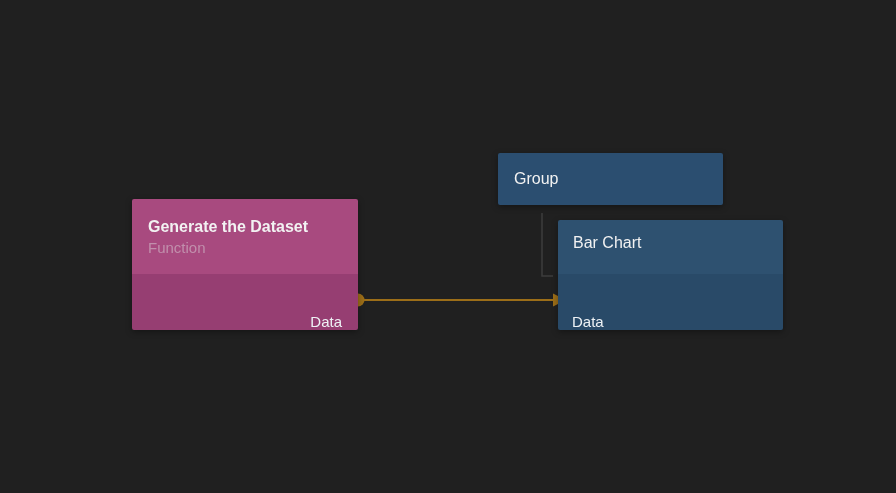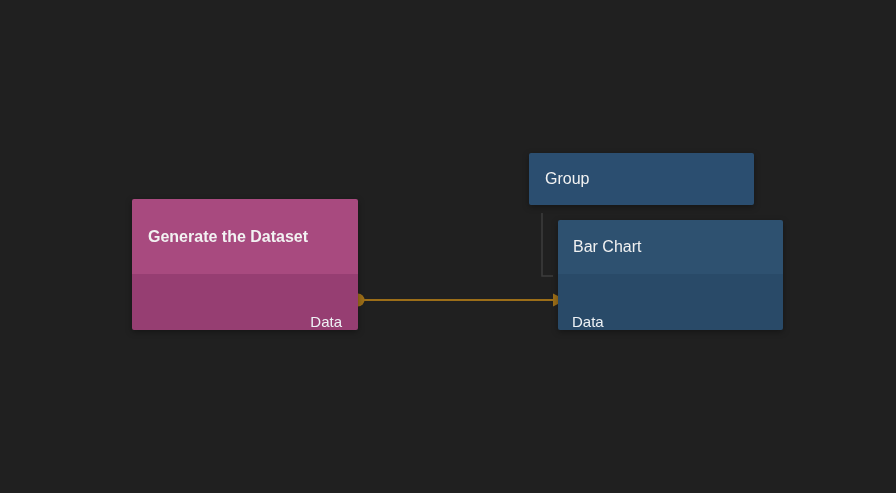--- a/index.html
+++ b/index.html
@@ -68,38 +68,38 @@
     align-items: flex-end;
     padding: 0 16px;
     box-sizing: border-box;
     color: var(--port-text, #eef2f5);
     font-size: 15px;
   }
   .port-row.output { justify-content: flex-end; }
   .port-row.input  { justify-content: flex-start; }
   
   .node-group {
-    left: 529px; top: 153px;
+    left: 498px; top: 153px;
     width: 225px; height: 52px;
     background: var(--group-fill, #2b4e70);
     display: flex; align-items: center;
     padding: 0 16px;
     box-sizing: border-box;
   }
   .node-group .node-title { font-weight: 400; }
   
   .node-barchart {
     left: 558px; top: 220px;
     width: 225px; height: 110px;
   }
   .node-barchart .hdr {
     height: 54px;
     background: var(--blue-header, #2e5170);
-    display: flex; align-items: center;
-    padding: 0 15px;
+    display: flex; align-items: flex-start;
+    padding: 12px 15px;
     box-sizing: border-box;
     border-radius: 2px 2px 0 0;
   }
   .node-barchart .hdr .node-title { font-weight: 400; }
   .node-barchart .bdy {
     height: 56px;
     background: var(--blue-body, #294a68);
     border-radius: 0 0 2px 2px;
     position: relative;
   }
@@ -117,20 +117,21 @@
     <line x1="358" y1="300" x2="554" y2="300" stroke="var(--wire, #9c6e18)" stroke-width="2"></line>
 
     <circle cx="358" cy="300" r="6.5" fill="var(--wire, #9c6e18)" style="pointer-events:auto"></circle>
 
     <polygon points="553,293.5 566,300 553,306.5" fill="var(--wire, #9c6e18)"></polygon>
   </svg>
 
   <div class="node node-generate">
     <div class="hdr">
       <div class="node-title">Generate the Dataset</div>
+      <div class="node-subtitle">Function</div>
     </div>
     <div class="bdy">
       <div class="port-row output">
         <span>Data</span>
       </div>
     </div>
   </div>
 
   <div class="node node-group">
     <div class="node-title">Group</div>

